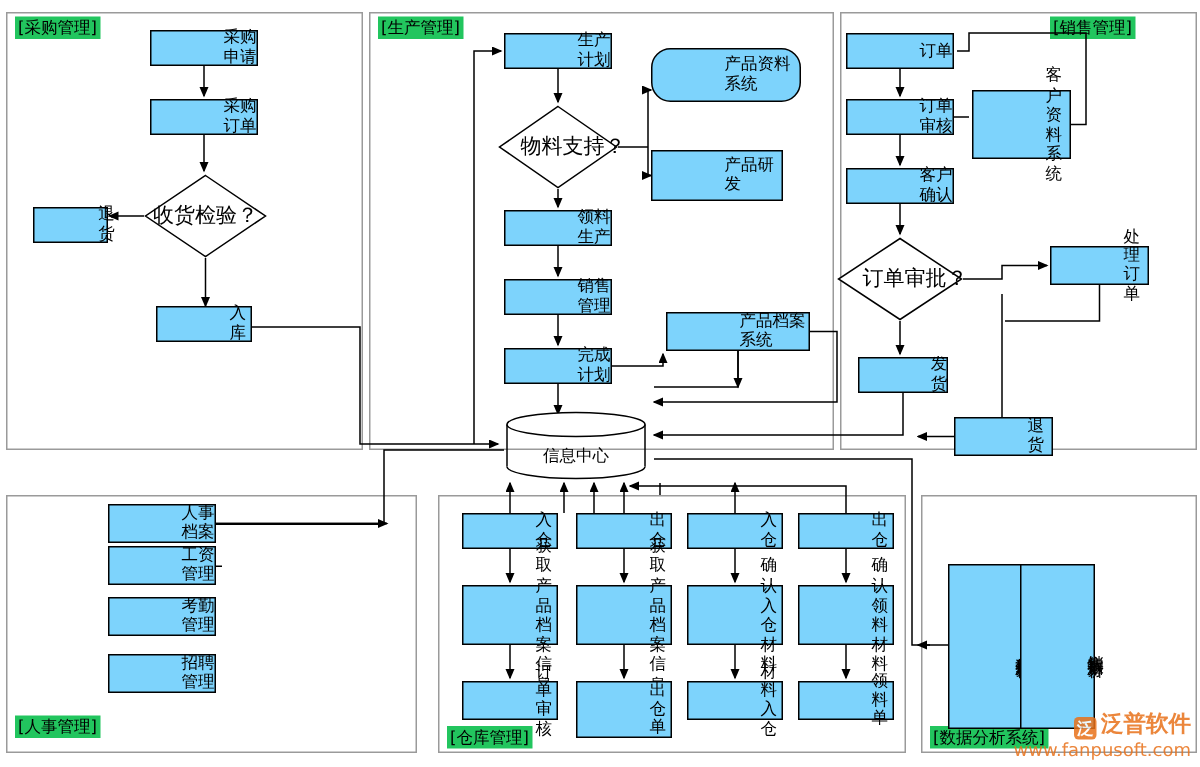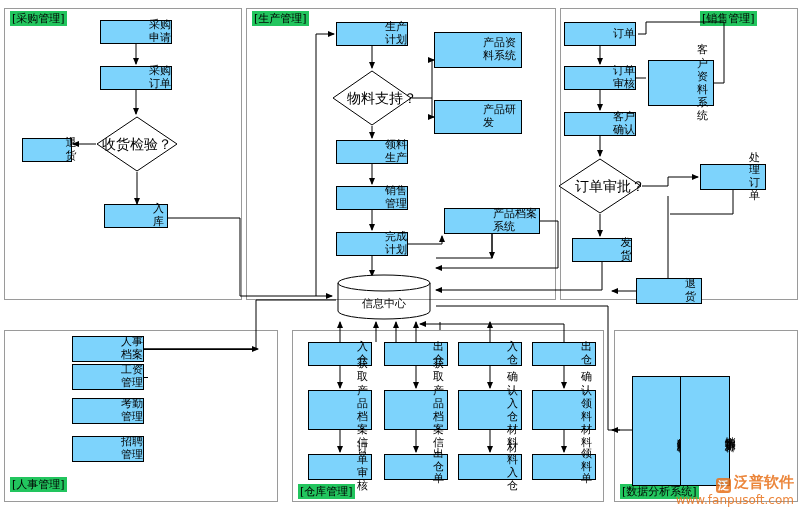--- a/index.html
+++ b/index.html
@@ -180,21 +180,21 @@
   <div class="dia" style="left:332px;top:70px;width:80px;height:56px;">
     <svg width="80" height="56">
         <polygon points="40,1 79,28 40,55 1,28" fill="#fff" stroke="#000"></polygon>
       </svg>
     <div class="lbl two" style="padding:0 10px;">物料支持？</div>
   </div>
 
   <div class="box" style="left:336px;top:140px;width:72px;height:24px;">领料生产</div>
   <div class="box" style="left:336px;top:186px;width:72px;height:24px;">销售管理</div>
   <div class="box" style="left:336px;top:232px;width:72px;height:24px;">完成计划</div>
-  <div class="box" style="left:434px;top:32px;width:88px;height:36px;">产品资料系统</div>
+  <div class="box" style="left:434px;top:32px;width:100px;height:36px;border-radius:13px;">产品资料系统</div>
   <div class="box" style="left:434px;top:100px;width:88px;height:34px;">产品研发</div>
   <div class="box" style="left:444px;top:208px;width:96px;height:26px;">产品档案系统</div>
 
   <div class="box" style="left:564px;top:22px;width:72px;height:24px;">订单</div>
   <div class="box" style="left:564px;top:66px;width:72px;height:24px;">订单审核</div>
   <div class="box" style="left:564px;top:112px;width:72px;height:24px;">客户确认</div>
 
   <div class="dia" style="left:558px;top:158px;width:84px;height:56px;">
     <svg width="84" height="56">
         <polygon points="42,1 83,28 42,55 1,28" fill="#fff" stroke="#000"></polygon>
@@ -219,21 +219,21 @@
   <div class="box" style="left:384px;top:342px;width:64px;height:24px;">出仓</div>
   <div class="box" style="left:458px;top:342px;width:64px;height:24px;">入仓</div>
   <div class="box" style="left:532px;top:342px;width:64px;height:24px;">出仓</div>
 
   <div class="box two" style="left:308px;top:390px;width:64px;height:40px;">获取产品档案信息</div>
   <div class="box two" style="left:384px;top:390px;width:64px;height:40px;">获取产品档案信息</div>
   <div class="box two" style="left:458px;top:390px;width:64px;height:40px;">确认入仓材料</div>
   <div class="box two" style="left:532px;top:390px;width:64px;height:40px;">确认领料材料</div>
 
   <div class="box" style="left:308px;top:454px;width:64px;height:26px;">订单审核</div>
-  <div class="box" style="left:384px;top:454px;width:64px;height:26px;">出仓单</div>
+  <div class="box" style="left:384px;top:454px;width:64px;height:38px;">出仓单</div>
   <div class="box" style="left:458px;top:454px;width:64px;height:26px;">材料入仓</div>
   <div class="box" style="left:532px;top:454px;width:64px;height:26px;">领料单</div>
 
   <div class="box" style="left:632px;top:376px;width:38px;height:110px;writing-mode:vertical-rl;text-orientation:upright;letter-spacing:1px;">生产数据分析</div>
   <div class="box" style="left:680px;top:376px;width:38px;height:110px;writing-mode:vertical-rl;text-orientation:upright;letter-spacing:1px;">销售数据分析</div>
 
   <div class="cyl" style="left:336px;top:274px;width:96px;height:46px;">
     <svg width="96" height="46">
       <ellipse cx="48" cy="9" rx="46" ry="8" fill="#fff" stroke="#000"></ellipse>
       <path d="M2,9 L2,37" stroke="#000" fill="none"></path>

